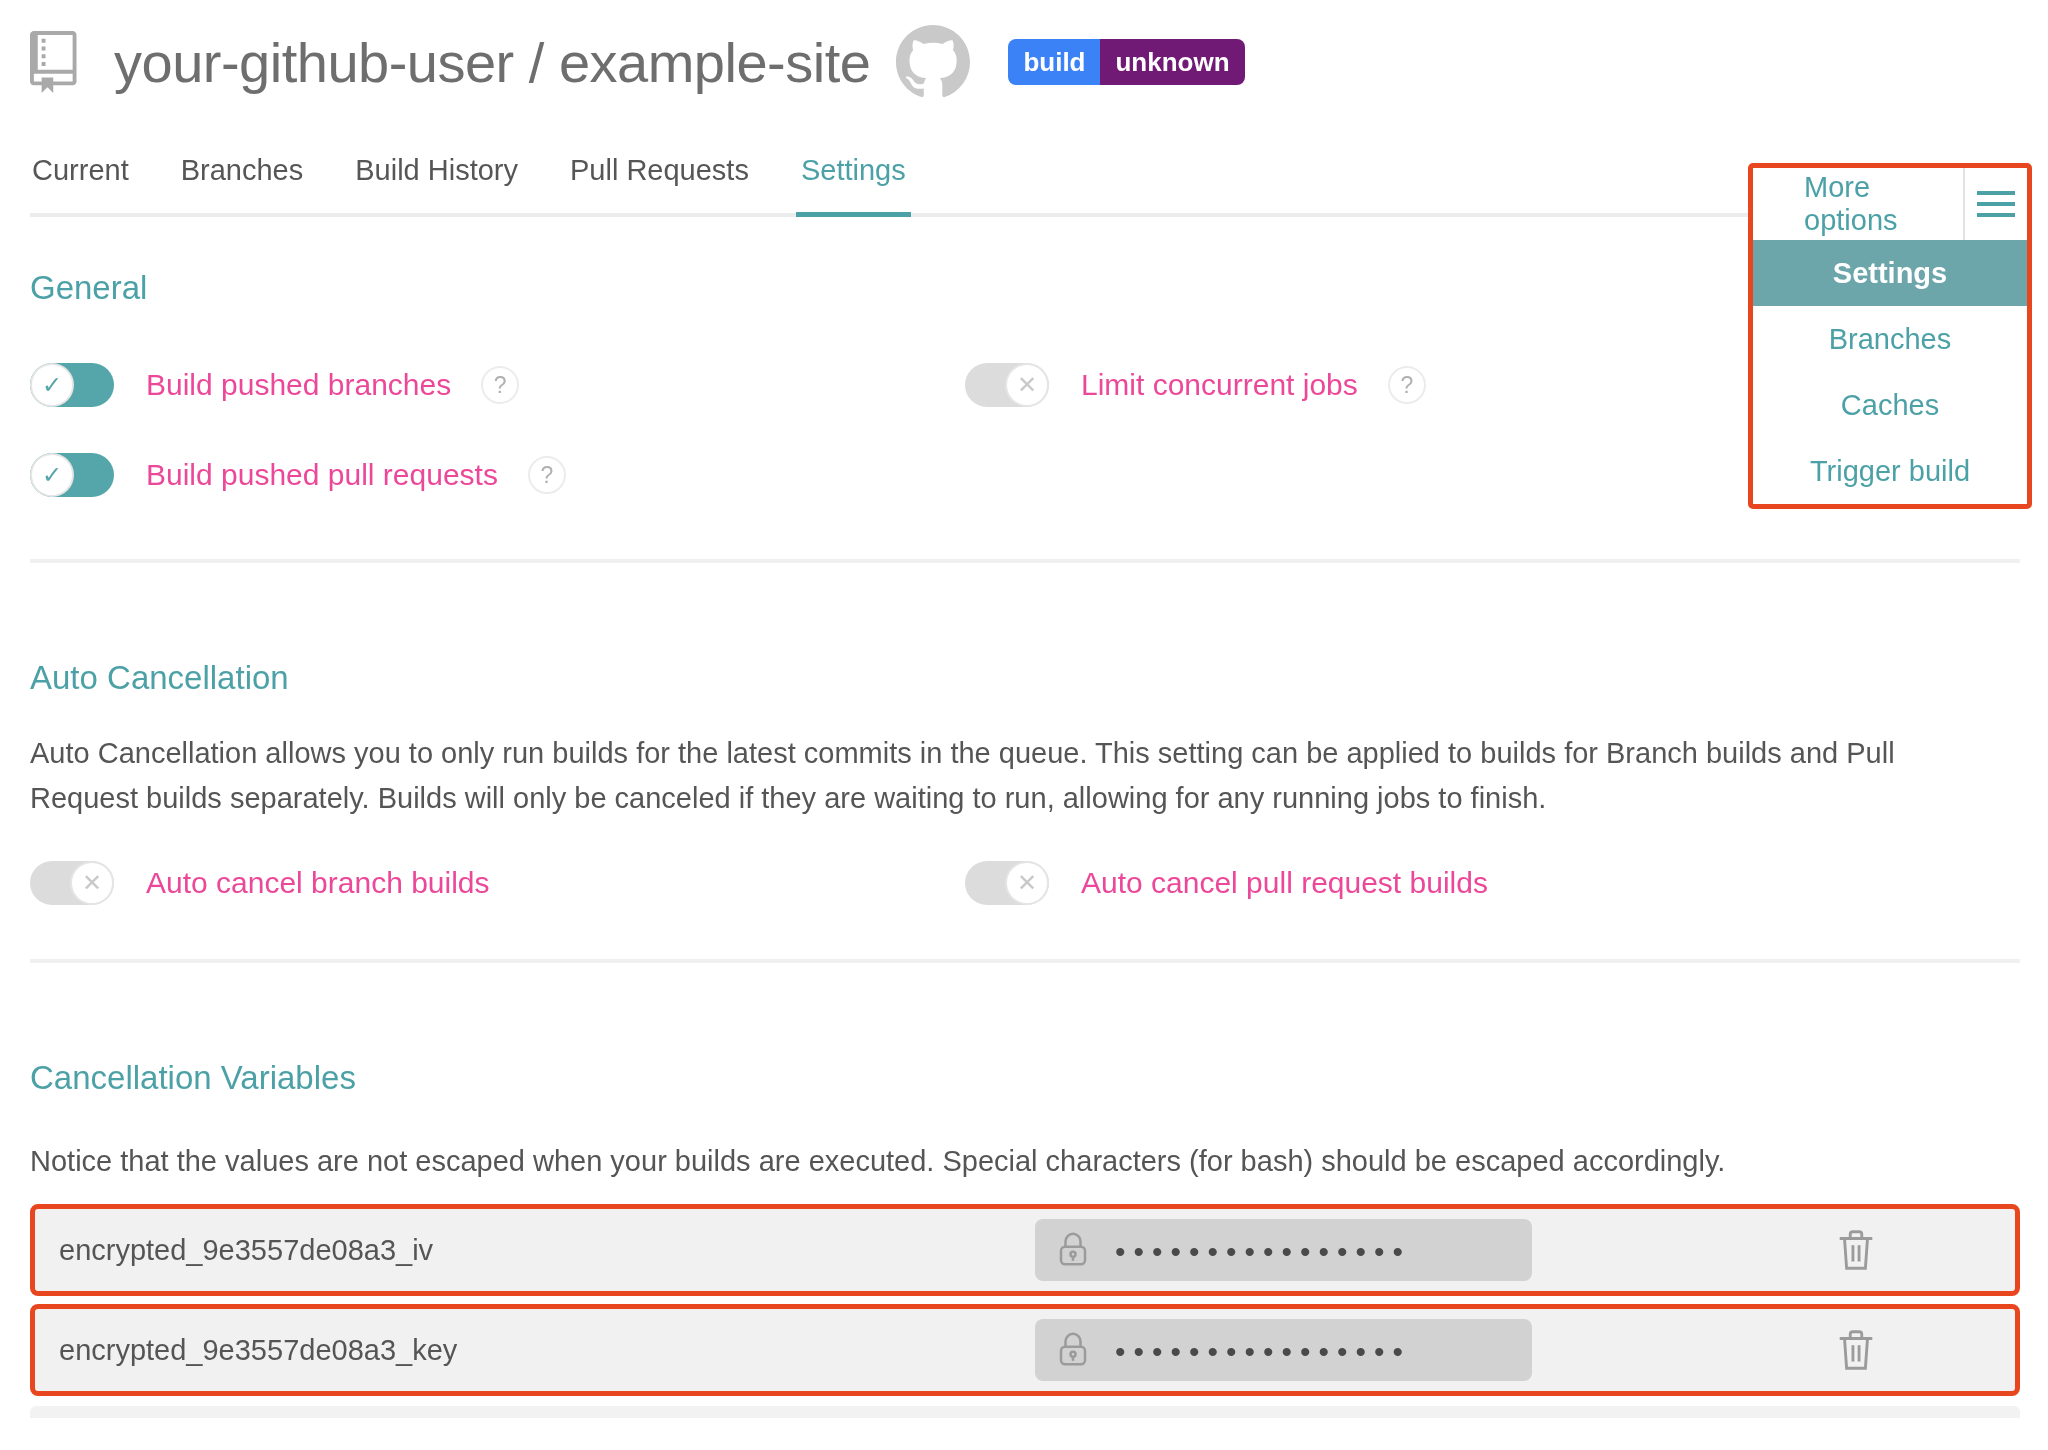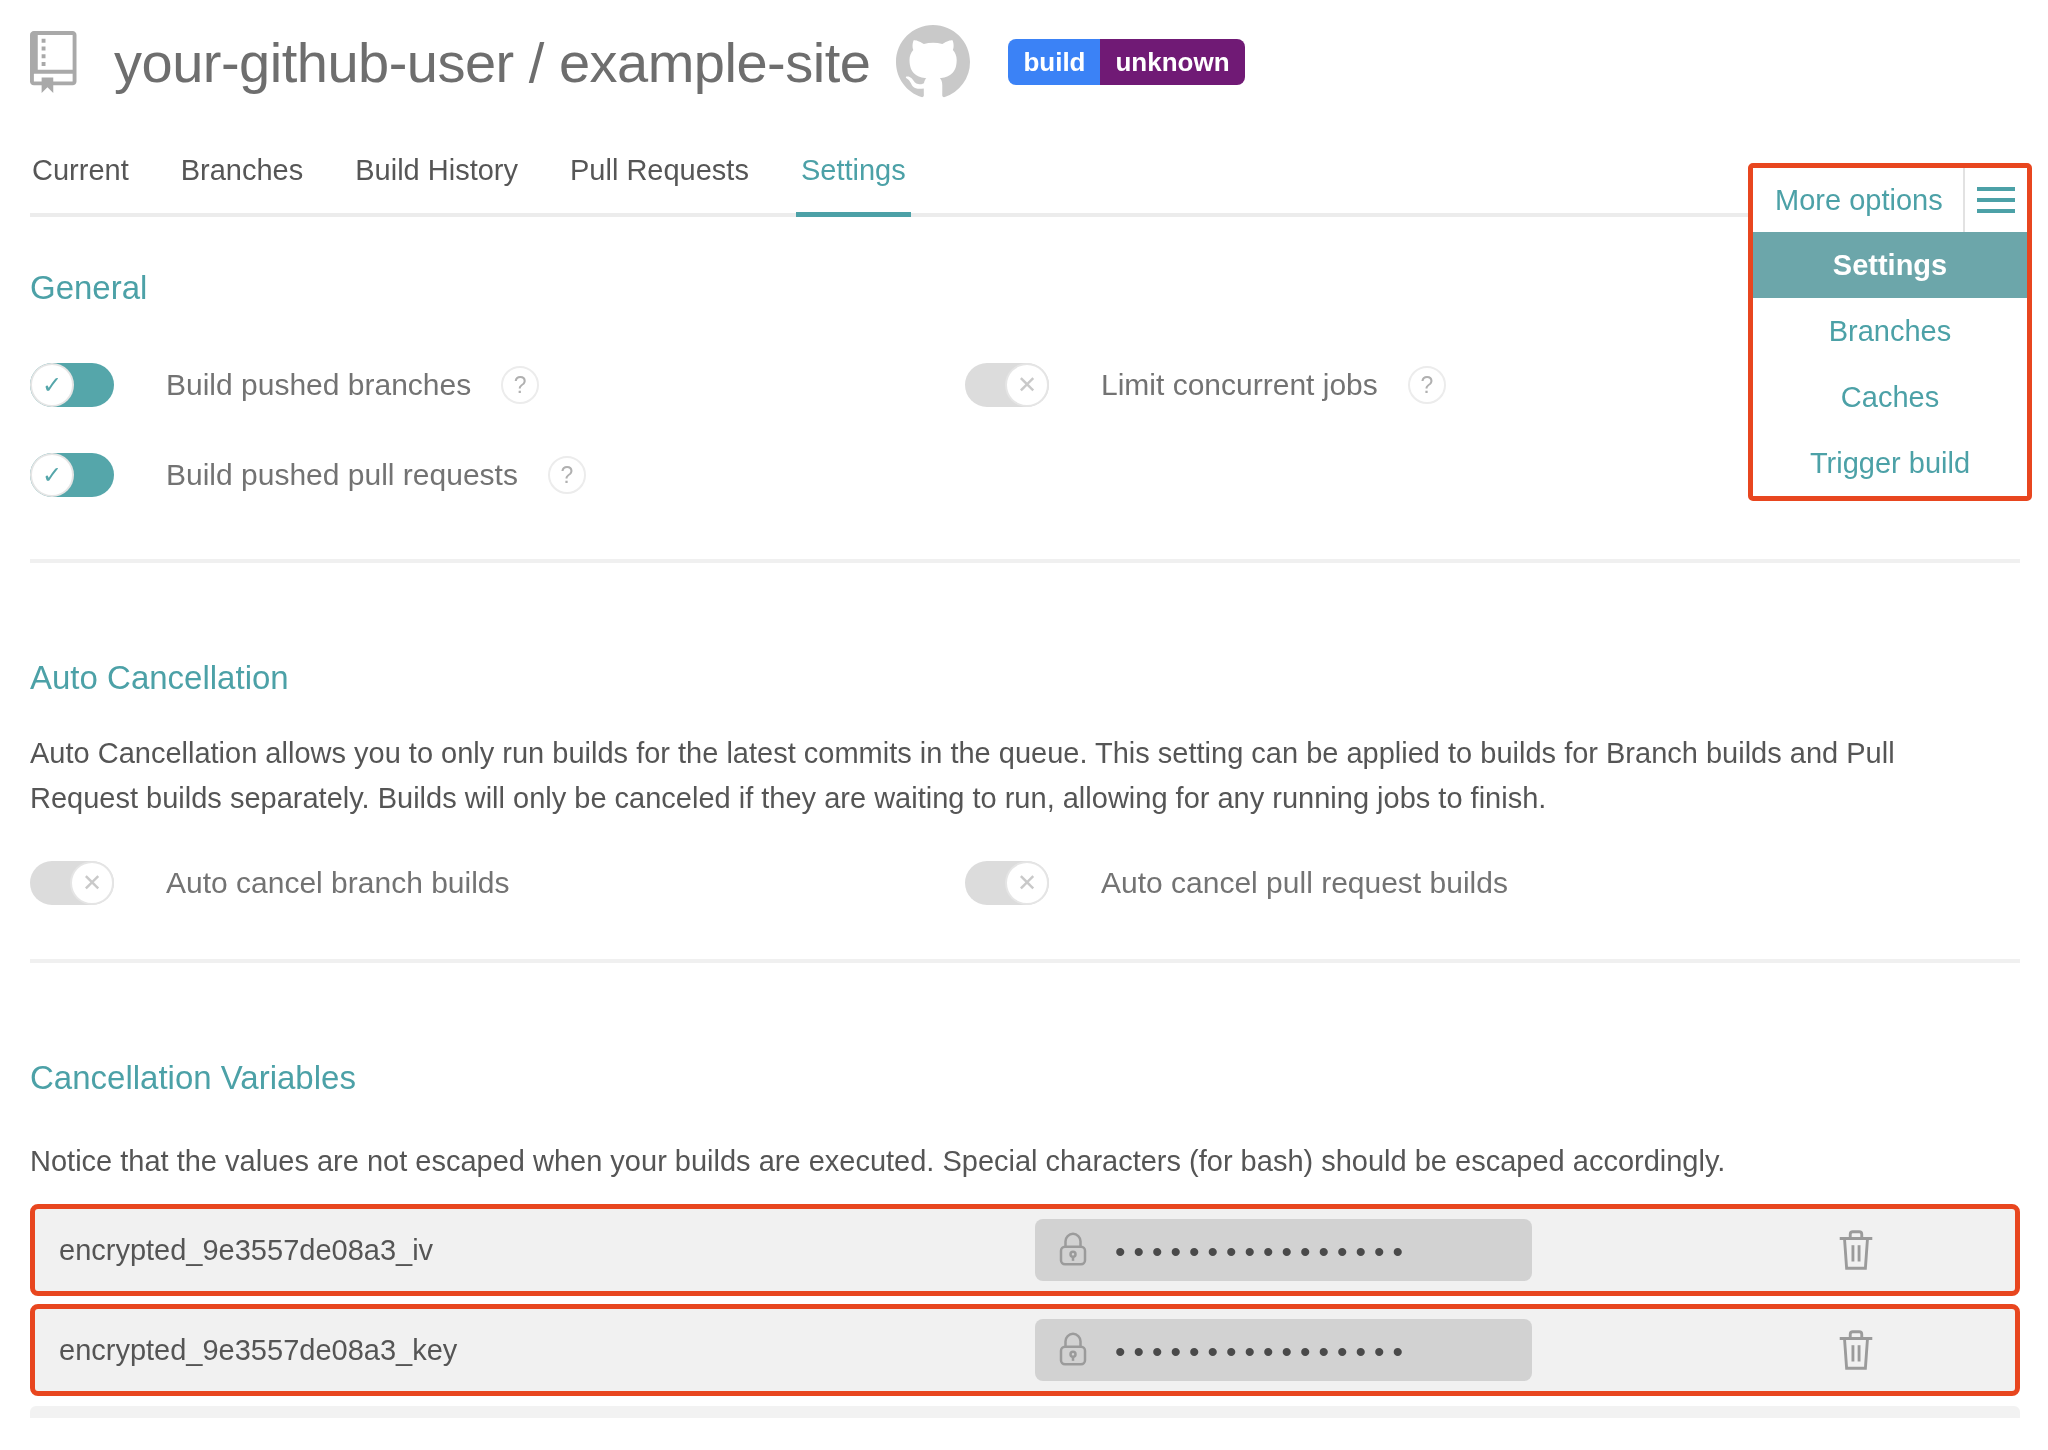--- a/index.html
+++ b/index.html
@@ -44,21 +44,21 @@
     content: ""; position: absolute; left: -3px; right: -3px; bottom: -4px;
     height: 5px; background: #4CA1A7;
   }
 
   
   .more-options {
     position: absolute; top: 163px; right: 16px; width: 284px;
     background: #fff; border: 5px solid #E8461F; border-radius: 5px;
     z-index: 20;
   }
-  .mo-header { display: flex; align-items: stretch; height: 64px; }
+  .mo-header { display: flex; align-items: stretch; height: 72px; margin-left: 29px; }
   .mo-label {
     flex: 1; display: flex; align-items: center; padding-left: 22px;
     font-size: 29px; color: #4CA1A7; cursor: pointer;
   }
   .mo-burger {
     width: 64px; border-left: 2px solid #e2e2e2;
     display: flex; flex-direction: column; justify-content: center;
     align-items: center; gap: 7px; cursor: pointer;
   }
   .mo-burger span { display: block; width: 38px; height: 4px; background: #4CA1A7; }
@@ -93,21 +93,21 @@
   .toggle.on  { background: #55A6AA; }
   .toggle.off { background: #dcdcdc; }
   .knob {
     position: absolute; top: 0; width: 44px; height: 44px; border-radius: 50%;
     background: #fff; border: 2px solid rgba(0,0,0,0.10);
     display: flex; align-items: center; justify-content: center;
     font-size: 24px;
   }
   .toggle.on  .knob { left: 0; color: #55A6AA; }
   .toggle.off .knob { right: 0; color: #c9c9c9; }
-  .toggle-label { font-size: 30px; color: #737373; margin-left: 52px; white-space: nowrap; }
+  .toggle-label { font-size: 30px; color: #ec4899; margin-left: 32px; white-space: nowrap; }
   .help-icon {
     width: 38px; height: 38px; border-radius: 50%; border: 2px solid #ececec;
     color: #b0b0b0; font-size: 23px; display: flex; align-items: center;
     justify-content: center; margin-left: 30px; cursor: pointer; flex: 0 0 auto;
     background: #fff;
   }
 
   
   .env-row {
     border: 5px solid #E8461F; border-radius: 8px; background: #f1f1f1;

